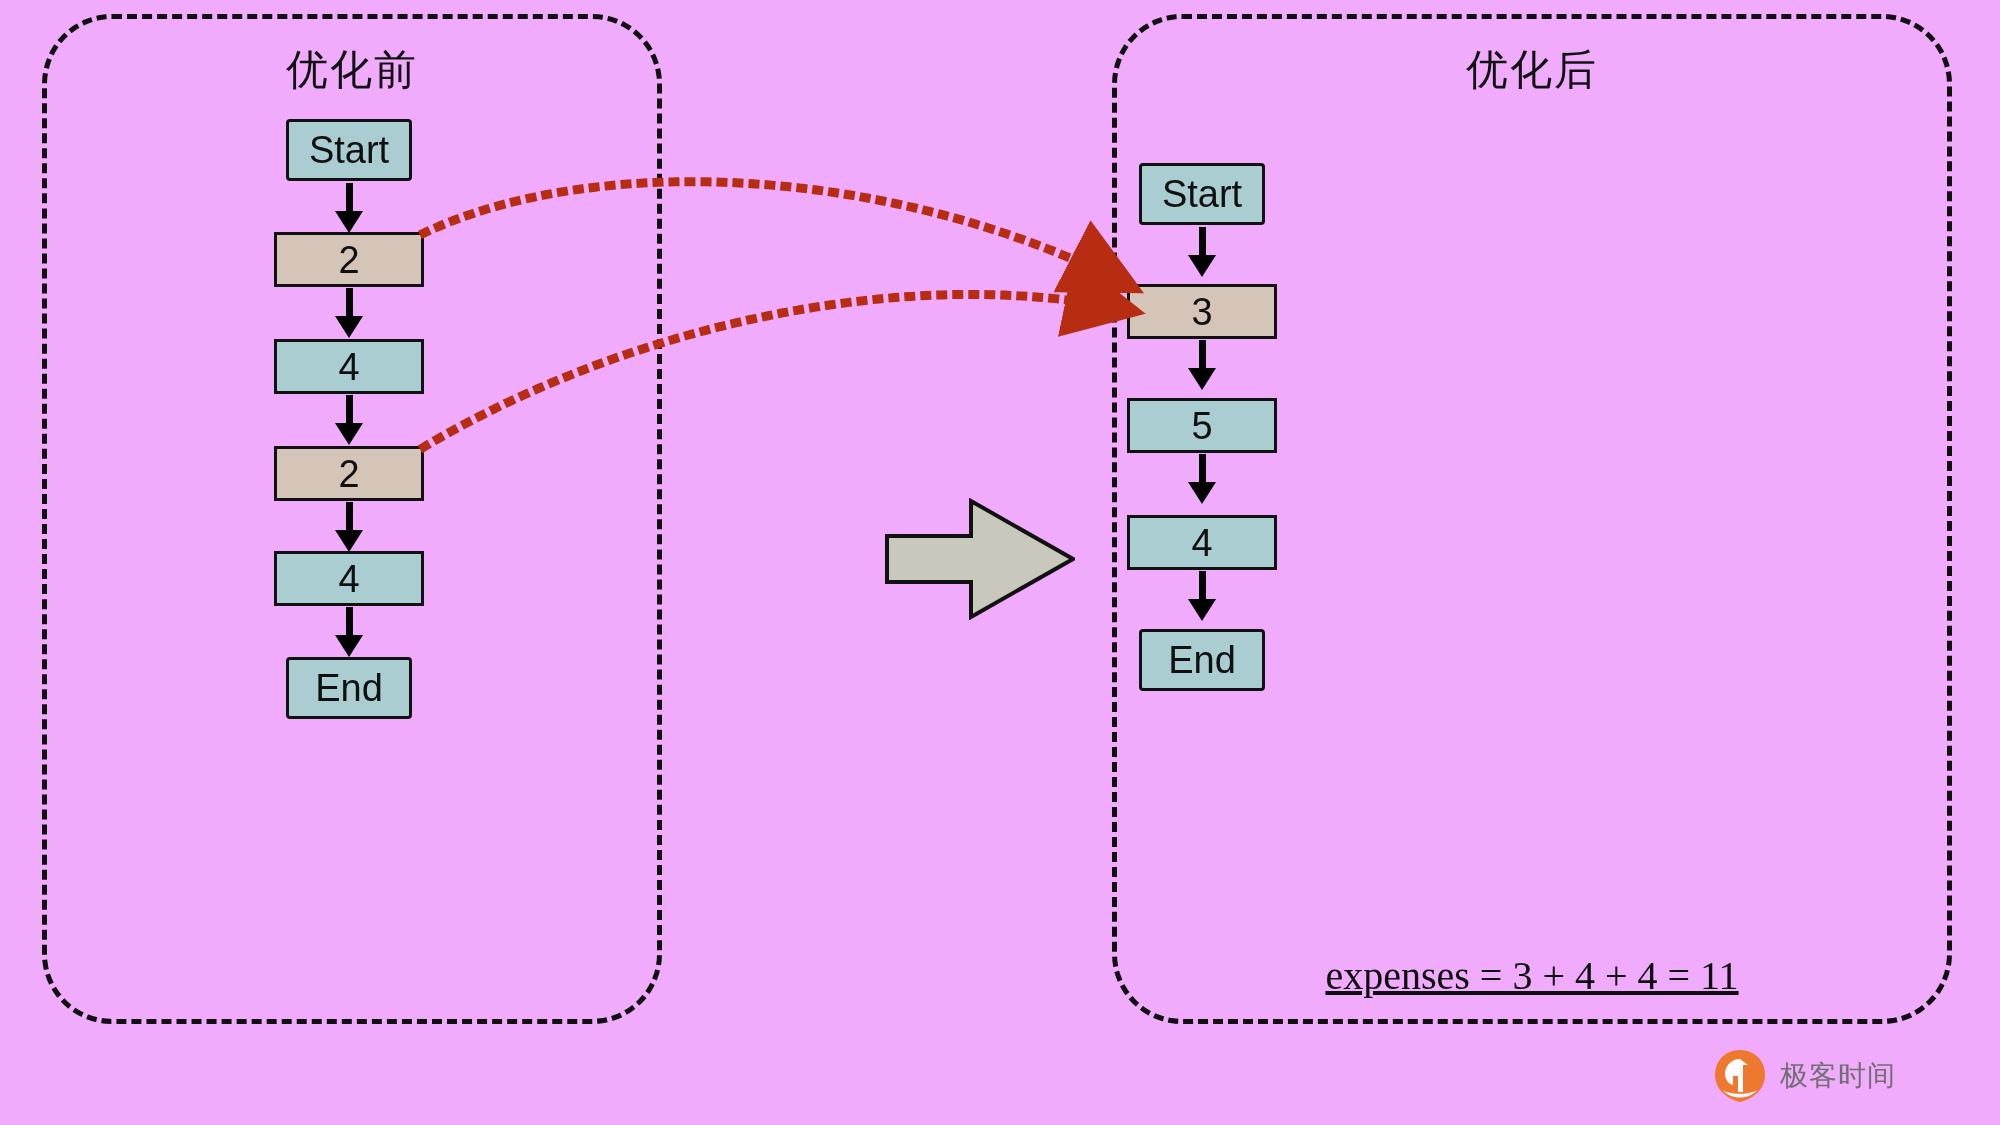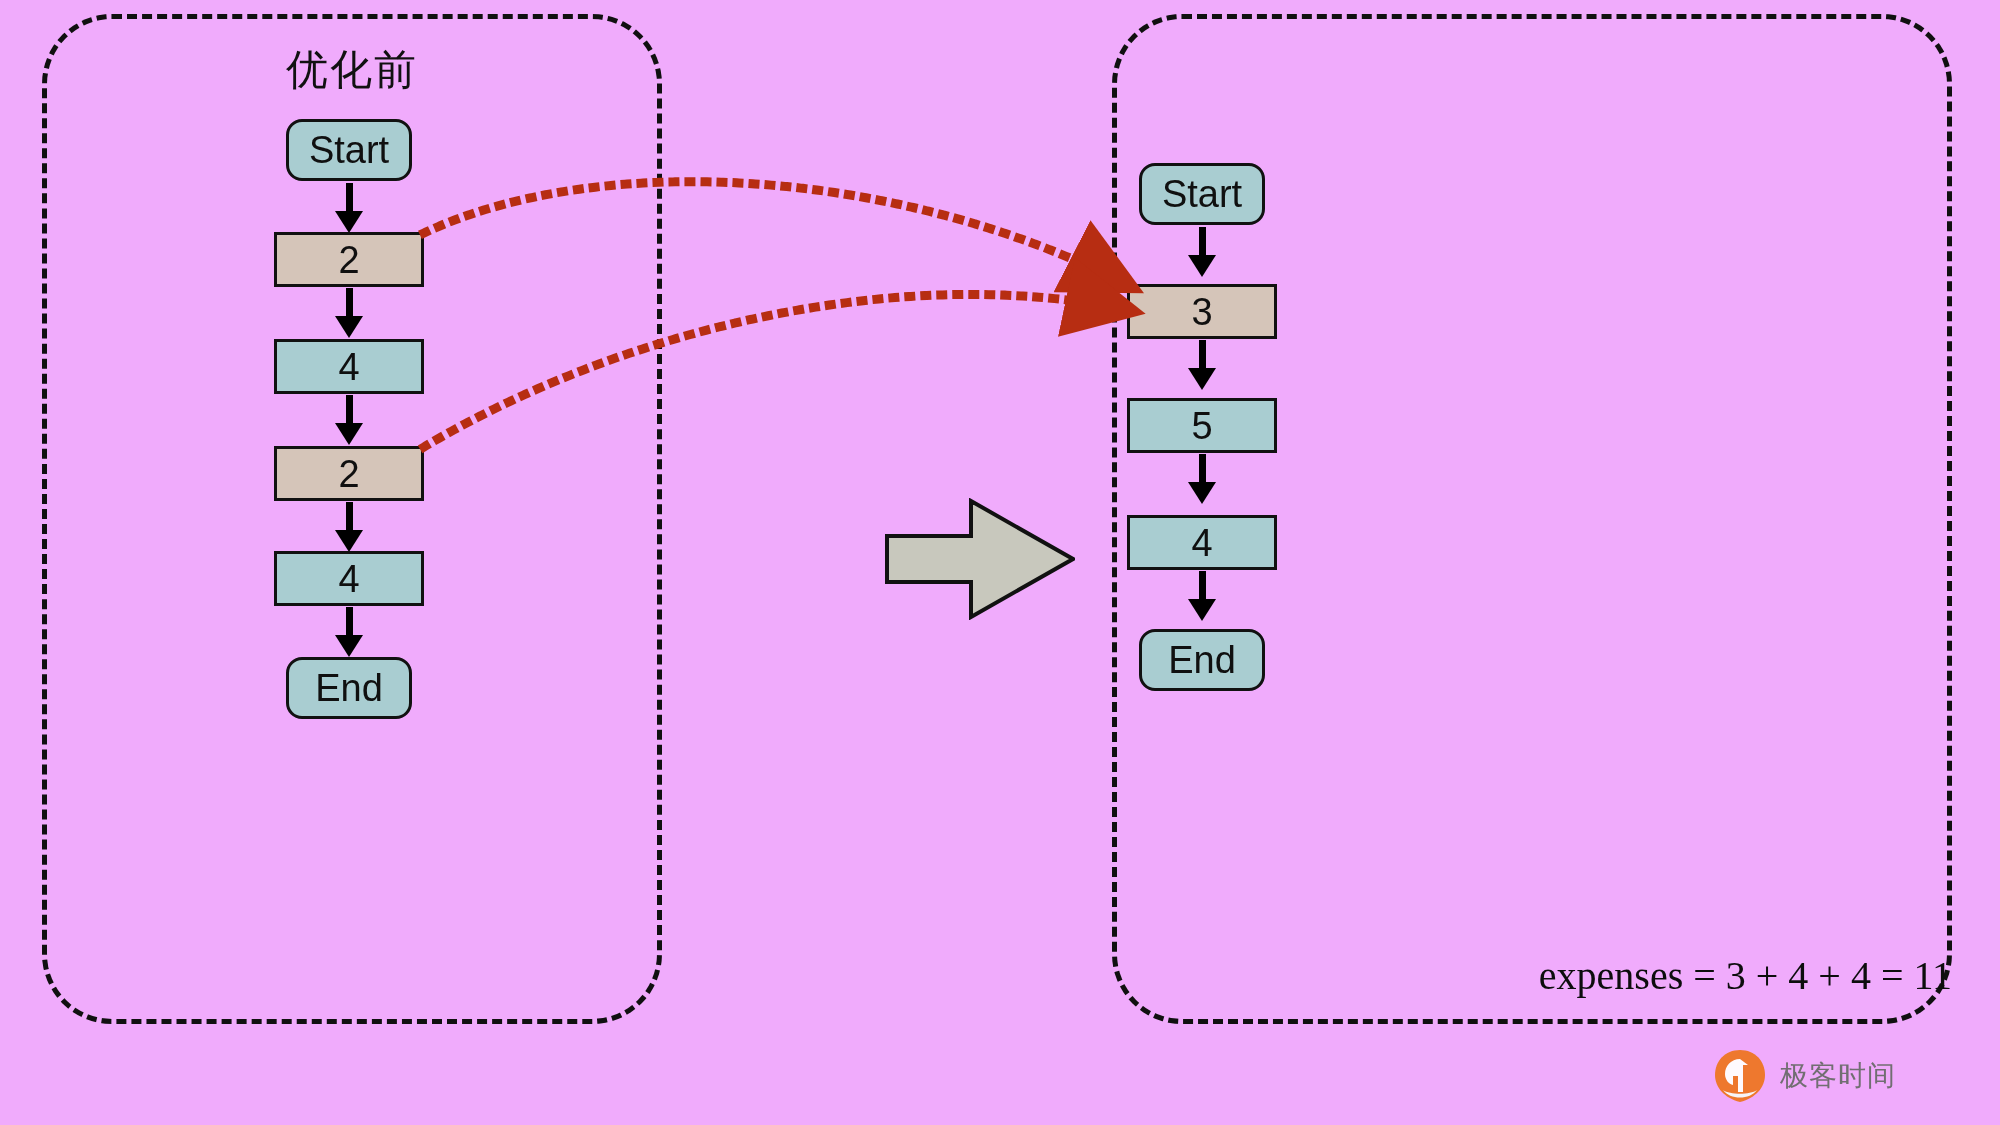--- a/index.html
+++ b/index.html
@@ -48,21 +48,21 @@
     display: flex;
     align-items: center;
     justify-content: center;
     font-size: 38px;
     color: #101010;
     font-family: "Liberation Sans", "DejaVu Sans", sans-serif;
     line-height: 1;
   }
   .node.teal     { background: #a9cdd1; }
   .node.tan      { background: #d5c5b9; }
-  .node.terminal { border-radius: 16px; }
+  .node.terminal { border-radius: 4px; }
 
   
   .connector {
     position: absolute;
     width: 0;
     height: 0;
   }
   .connector .shaft {
     position: absolute;
     left: -3px;
@@ -102,21 +102,21 @@
 
   
   .expenses {
     position: absolute;
     font-family: "Liberation Serif", "DejaVu Serif", serif;
     font-size: 40px;
     color: #0d0d0d;
     white-space: nowrap;
   }
   #expenses-before { left: 42px;   top: 952px; width: 620px;  text-align: center; }
-  #expenses-after  { left: 1112px; top: 952px; width: 840px;  text-align: right; }
+  #expenses-after  { left: 1112px; top: 952px; width: 840px;  text-align: center; text-decoration: underline; }
 
   
   #watermark {
     position: absolute;
     left: 1712px;
     top: 1048px;
     display: flex;
     align-items: center;
     gap: 12px;
     opacity: 0.95;
@@ -174,20 +174,21 @@
 
   <div class="connector" style="left:349px; top:607px;">
     <div class="shaft" style="height:32px;"></div>
     <div class="head" style="top:28px;"></div>
   </div>
 
   <div class="node teal terminal" style="left:286px; top:657px; width:126px; height:62px;">End</div>
 
 
   <div class="panel" id="panel-after"></div>
+  <div class="panel-title" style="left:1112px; width:840px;">优化后</div>
 
   <div class="node teal terminal" style="left:1139px; top:163px; width:126px; height:62px;">Start</div>
 
   <div class="connector" style="left:1202px; top:227px;">
     <div class="shaft" style="height:32px;"></div>
     <div class="head" style="top:28px;"></div>
   </div>
 
   <div class="node tan" style="left:1127px; top:284px; width:150px; height:55px;">3</div>
 

